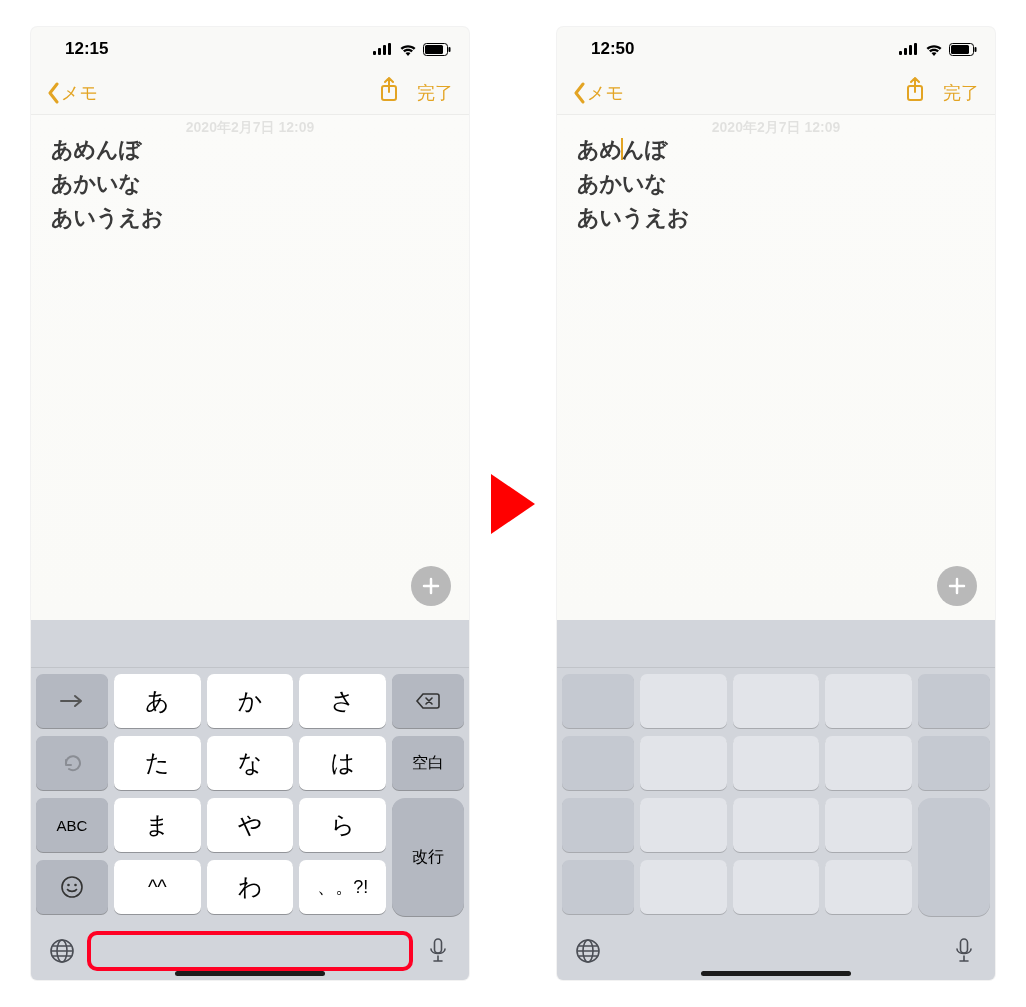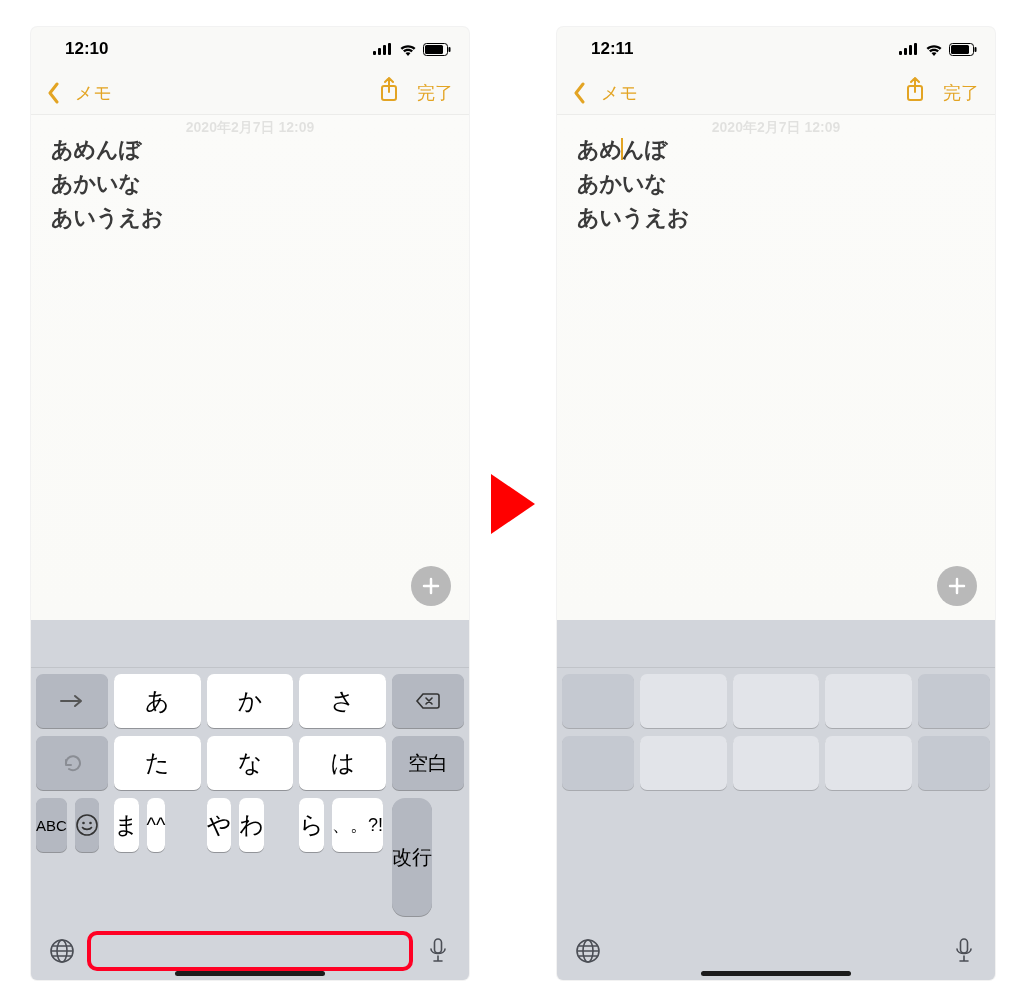--- a/index.html
+++ b/index.html
@@ -57,21 +57,21 @@
     justify-content: space-between;
     padding: 0 16px;
     background: #f9f9f7;
     border-bottom: 1px solid rgba(0,0,0,0.05);
   }
   .nav-left {
     display: flex;
     align-items: center;
     color: #e3a423;
     font-size: 18px;
-    gap: 16px;
+    gap: 2px;
   }
   .nav-right {
     display: flex;
     align-items: center;
     gap: 18px;
     color: #e3a423;
     font-size: 18px;
     text-align: right;
   }
   .chevron-back {
@@ -147,21 +147,21 @@
   .key {
     height: 54px;
     border-radius: 7px;
     display: flex;
     align-items: center;
     justify-content: center;
     font-size: 24px;
     color: #000;
     position: relative;
   }
-  .key.small-text { font-size: 20px; }
+  .key.small-text { font-size: 16px; }
   .key.tiny-text { font-size: 14px; }
   .key-white {
     background: #ffffff;
     box-shadow: 0 1px 0 rgba(0,0,0,0.3);
   }
   .key-gray {
     background: #b4b8c1;
     box-shadow: 0 1px 0 rgba(0,0,0,0.3);
   }
   .key-blank-lt {
@@ -171,21 +171,21 @@
   .key-blank-dk {
     background: #c5c9d1;
     box-shadow: 0 1px 0 rgba(0,0,0,0.2);
   }
   .w1 { flex: 0 0 72px; }
   .w2 { flex: 1 1 0; }
   .key-tall { height: 118px; border-radius: 13px; }
   .kb-row.stretch { align-items: stretch; }
   .col {
     display: flex;
-    flex-direction: row;
+    flex-direction: column;
     gap: 8px;
   }
   .col.w1 { flex: 0 0 72px; }
   .col.w2 { flex: 1 1 0; }
   .col.last { flex: 0 0 72px; }
   .wa-key .under {
     position: absolute;
     bottom: 4px;
     font-size: 11px;
     color: #7a7a7a;
@@ -240,21 +240,21 @@
   }
 </style>
 </head>
 <body>
 
 <div class="container">
 
   <div class="phone">
 
     <div class="statusbar">
-      <div>12:10</div>
+      <div>12:15</div>
       <div class="status-right">
         <svg width="20" height="12" viewBox="0 0 20 12">
             <rect x="0" y="8" width="3" height="4" rx="1" fill="#000"></rect>
             <rect x="5" y="5" width="3" height="7" rx="1" fill="#000"></rect>
             <rect x="10" y="2" width="3" height="10" rx="1" fill="#000"></rect>
             <rect x="15" y="0" width="3" height="12" rx="1" fill="#000"></rect>
           </svg>
         <svg width="18" height="13" viewBox="0 0 18 13">
             <path d="M9 13 L11.5 10 C10.1 8.9 7.9 8.9 6.5 10 Z M4 7.5 C6.8 5 11.2 5 14 7.5 L12.3 9.2 C10.5 7.6 7.5 7.6 5.7 9.2 Z M1.5 5 C5.6 1.2 12.4 1.2 16.5 5 L14.8 6.7 C11.6 3.8 6.4 3.8 3.2 6.7 Z" fill="#000"></path>
           </svg>
@@ -380,21 +380,21 @@
       </div>
       <div class="home-indicator"></div>
     </div>
   </div>
 
   <div class="arrow"></div>
 
   <div class="phone">
 
     <div class="statusbar">
-      <div>12:11</div>
+      <div>12:50</div>
       <div class="status-right">
         <svg width="20" height="12" viewBox="0 0 20 12">
             <rect x="0" y="8" width="3" height="4" rx="1" fill="#000"></rect>
             <rect x="5" y="5" width="3" height="7" rx="1" fill="#000"></rect>
             <rect x="10" y="2" width="3" height="10" rx="1" fill="#000"></rect>
             <rect x="15" y="0" width="3" height="12" rx="1" fill="#000"></rect>
           </svg>
         <svg width="18" height="13" viewBox="0 0 18 13">
             <path d="M9 13 L11.5 10 C10.1 8.9 7.9 8.9 6.5 10 Z M4 7.5 C6.8 5 11.2 5 14 7.5 L12.3 9.2 C10.5 7.6 7.5 7.6 5.7 9.2 Z M1.5 5 C5.6 1.2 12.4 1.2 16.5 5 L14.8 6.7 C11.6 3.8 6.4 3.8 3.2 6.7 Z" fill="#000"></path>
           </svg>

